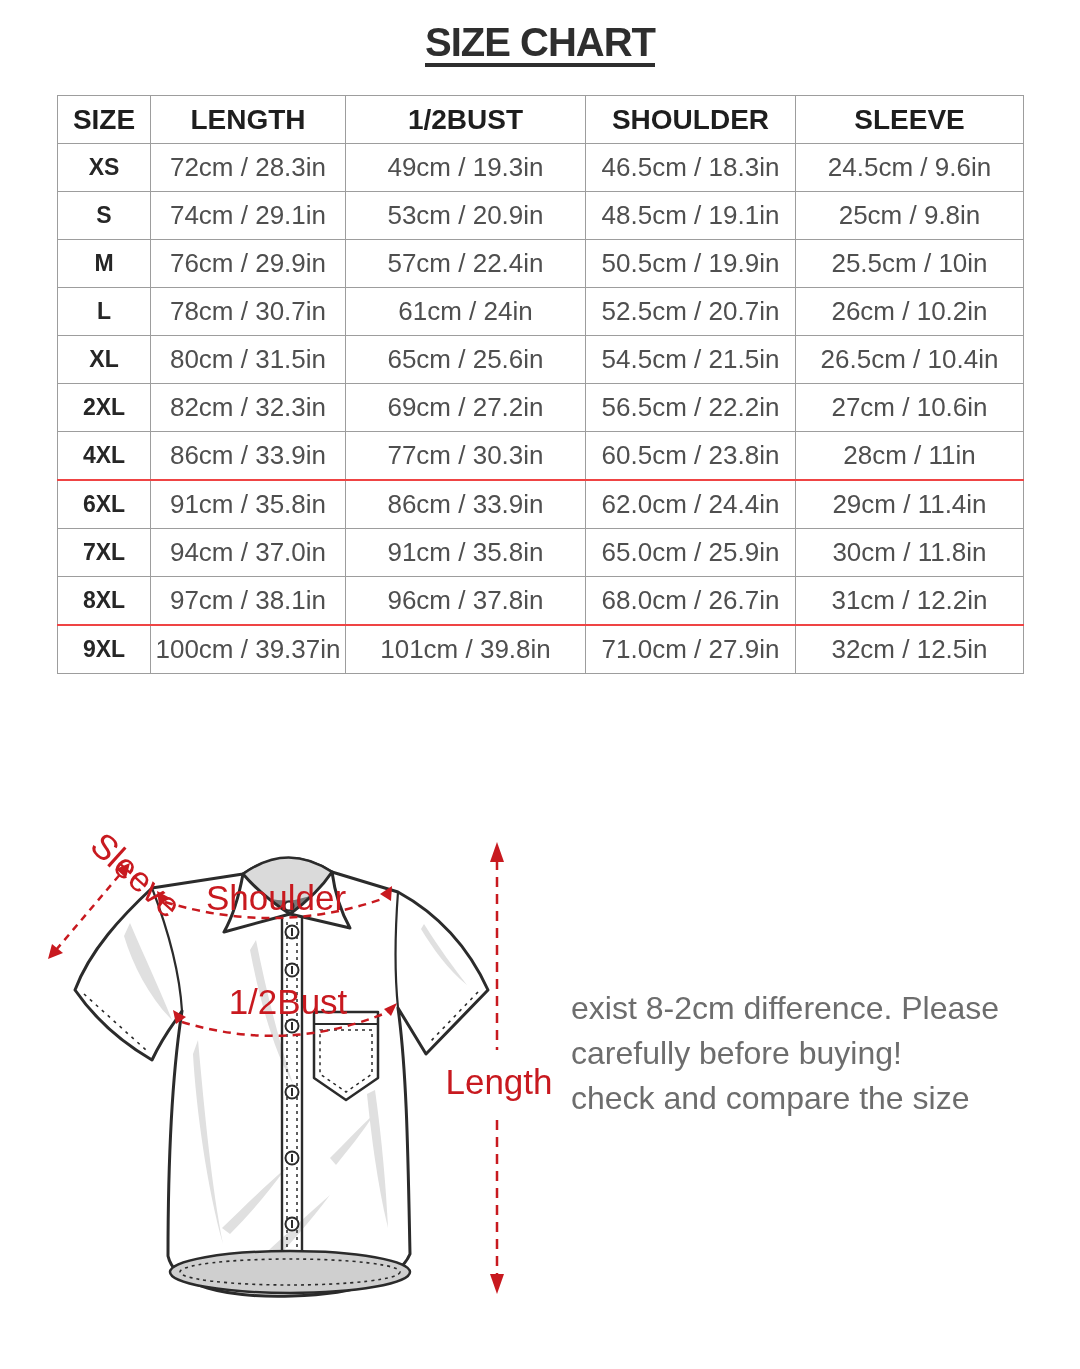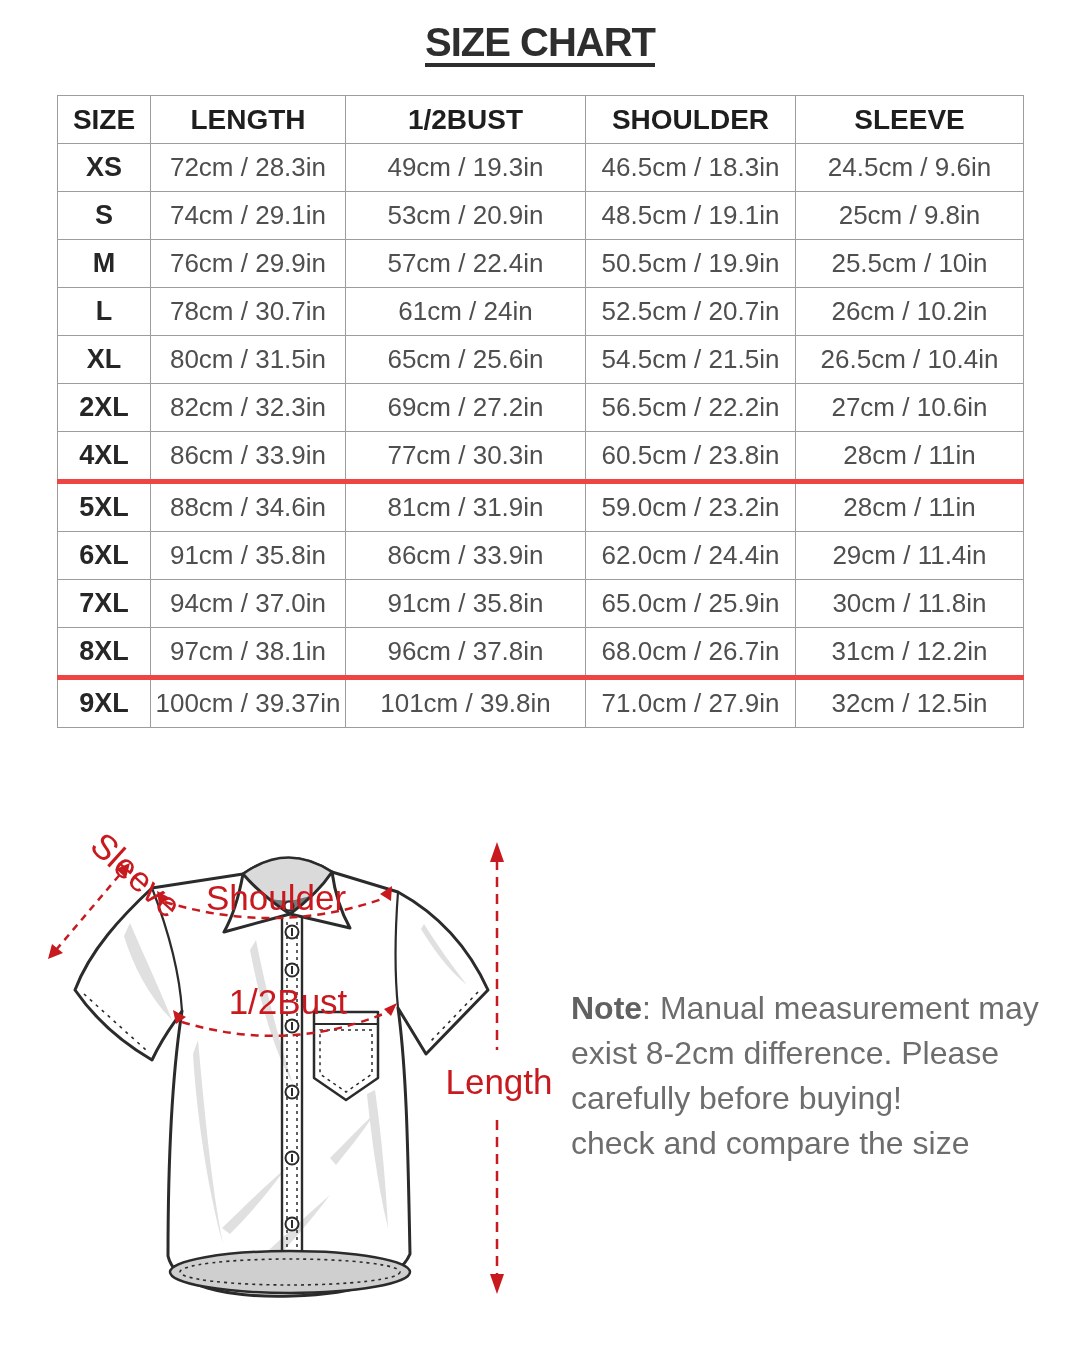--- a/index.html
+++ b/index.html
@@ -18,22 +18,22 @@
   table.size-table{
     position:absolute;left:57px;top:95px;width:966px;
     border-collapse:collapse;table-layout:fixed;background:#fff;border-radius:23px;
   }
   .size-table th,.size-table td{
     border:1px solid #9d9d9d;height:47px;padding:0;
     text-align:center;vertical-align:middle;white-space:nowrap;overflow:hidden;
   }
   .size-table th{font-size:28px;font-weight:bold;color:#1e1e1e;}
   .size-table td{font-size:26px;color:#4f4f4f;}
-  .size-table td.size-cell{font-size:27px;font-weight:bold;color:#262626;}
-  .size-table tr.heavy td{border-bottom:5px solid #ef4444;}
+  .size-table td.size-cell{font-size:23px;font-weight:bold;color:#262626;}
+  .size-table tr.heavy td{border-bottom:2px solid #ef4444;}
 
   .shirt-svg{position:absolute;left:30px;top:828px;width:540px;height:505px;}
   .ink{stroke:#2b2b2b;}
   .red-stroke{stroke:var(--accent,#c8191f);}
   .red-fill{fill:var(--accent,#c8191f);}
   .red-text{
     fill:var(--accent,#c8191f);
     font-family:"Liberation Sans",sans-serif;
     font-size:35px;
   }
@@ -112,27 +112,20 @@
           <td>27cm / 10.6in</td>
         </tr>
         <tr class="heavy">
           <td class="size-cell">4XL</td>
           <td>86cm / 33.9in</td>
           <td>77cm / 30.3in</td>
           <td>60.5cm / 23.8in</td>
           <td>28cm / 11in</td>
         </tr>
         <tr>
-          <td class="size-cell">5XL</td>
-          <td>88cm / 34.6in</td>
-          <td>81cm / 31.9in</td>
-          <td>59.0cm / 23.2in</td>
-          <td>28cm / 11in</td>
-        </tr>
-        <tr>
           <td class="size-cell">6XL</td>
           <td>91cm / 35.8in</td>
           <td>86cm / 33.9in</td>
           <td>62.0cm / 24.4in</td>
           <td>29cm / 11.4in</td>
         </tr>
         <tr>
           <td class="size-cell">7XL</td>
           <td>94cm / 37.0in</td>
           <td>91cm / 35.8in</td>
@@ -253,21 +246,18 @@
         <line x1="467" y1="32" x2="467" y2="222" class="red-stroke" stroke-width="2.5" stroke-dasharray="10,7"></line>
         <line x1="467" y1="292" x2="467" y2="448" class="red-stroke" stroke-width="2.5" stroke-dasharray="10,7"></line>
         <polygon class="red-fill" points="467,14 460,34 474,34"></polygon>
         <polygon class="red-fill" points="467,466 460,446 474,446"></polygon>
       </g>
       <text class="red-text" text-anchor="middle" x="469" y="266">Length</text>
     </g>
   </svg>
 
   <div class="note">
-    <div class="note-line">
-      <span class="note-prefix">Note</span><span>: Manual measurement may</span>
-    </div>
     <div class="note-line">exist 8-2cm difference. Please</div>
     <div class="note-line">carefully before buying!</div>
     <div class="note-line">check and compare the size</div>
   </div>
 
 </div>
 
 </body></html>

